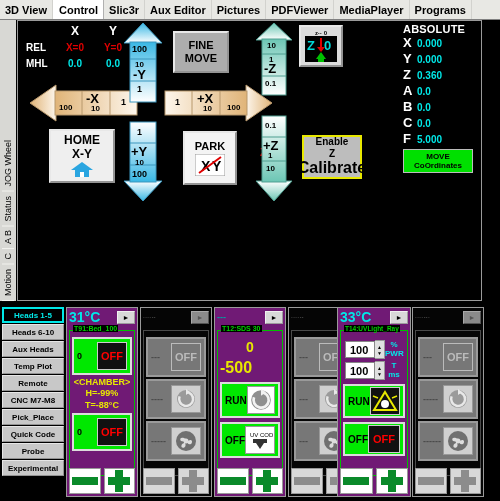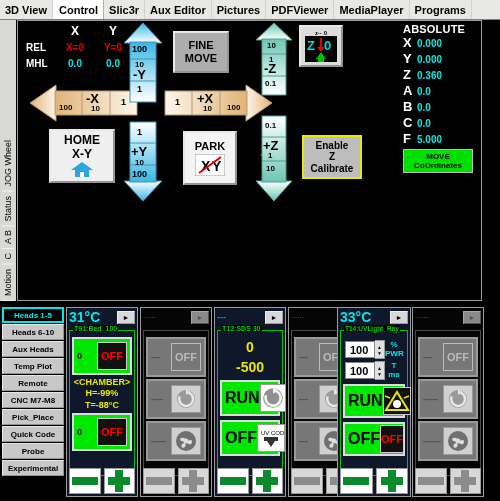--- a/index.html
+++ b/index.html
@@ -52,21 +52,21 @@
           font-size:8px;font-weight:bold;text-align:center;line-height:1.15;padding:2px 0;}
 
   
   .bottom{position:absolute;left:0;top:303px;width:500px;height:198px;background:#000;}
   .sidebtns{position:absolute;left:2px;top:4px;width:62px;}
   .sbtn{height:16px;margin-bottom:1px;background:#c8c8c8;border:1px outset #e6e6e6;
         box-sizing:border-box;font-size:8px;font-weight:bold;color:#000;display:flex;
         align-items:center;justify-content:center;}
   .sbtn.sel{background:#000;color:#00e8e8;border:2px solid #00e8e8;}
 
-  .headpanel{position:absolute;top:4px;width:72px;height:190px;background:#0f172a;
+  .headpanel{position:absolute;top:4px;width:72px;height:190px;background:#701a75;
              border:1px solid #9a9a9a;box-sizing:border-box;}
   .headpanel.dis{background:#050505;}
   .hp-top{display:flex;align-items:center;justify-content:space-between;height:18px;padding:0 2px;}
   .hp-temp{font-size:14px;font-weight:bold;color:#00e8e8;}
   .hp-temp.dim{font-size:5px;color:#555;letter-spacing:0.5px;}
   .hp-menu{width:18px;height:13px;background:#d8d8d8;border:1px outset #f0f0f0;
            box-sizing:border-box;display:flex;align-items:center;justify-content:center;font-size:7px;color:#000;}
   .hp-menu.dim{background:#8a8a8a;border-color:#a8a8a8;color:#555;}
   .hp-group{position:relative;margin:4px 2px 0 2px;border:1px solid #00c000;box-sizing:border-box;padding:4px 2px 2px 2px;}
   .hp-group.dim{border-color:#4a4a4a;}
@@ -90,21 +90,21 @@
   .pm.dim{background:#d8d8d8;}
   .chamber{text-align:center;color:#e8e800;font-size:9px;font-weight:bold;line-height:1.25;margin-top:1px;}
   .numrow{display:flex;align-items:center;margin:2px 2px 0 2px;}
   .numin{flex:1;height:17px;background:#fff;border:1px solid #888;font-size:11px;font-weight:bold;
          color:#000;display:flex;align-items:center;padding-left:4px;box-sizing:border-box;}
   .spin{width:9px;height:17px;background:#e0e0e0;border:1px solid #999;border-left:none;
         display:flex;flex-direction:column;align-items:center;justify-content:center;font-size:5px;color:#000;}
   .unit{width:18px;font-size:8px;font-weight:bold;color:#00e8e8;text-align:center;line-height:1.05;}
   .runrow{height:36px;margin:3px 2px 0 2px;background:#00e800;border:2px solid #dcdcdc;box-sizing:border-box;
           display:flex;align-items:center;justify-content:space-between;padding:0 3px;}
-  .runrow .lbl{font-size:16px;font-weight:bold;color:#000;}
+  .runrow .lbl{font-size:10px;font-weight:bold;color:#000;}
 </style>
 </head>
 <body>
 
 <div id="app">
 
   <div class="tabbar">
     <div class="tab">
         <span>3D View</span>
       </div>
@@ -311,21 +311,21 @@
         <line x1="16" y1="2" x2="16" y2="13" stroke="#e00000" stroke-width="2"></line>
         <polygon points="16,16 12,11 20,11" fill="#e00000"></polygon>
         <polygon points="16,16 11,23 21,23" fill="#00c000"></polygon>
         <rect x="13" y="20" width="6" height="6" fill="#00c000"></rect>
       </svg>
     </div>
 
     <div class="btn3d" style="left:284px;top:114px;width:60px;height:44px;background:#bdbdbd;border:2px solid #e8e800;">
       <span style="font-size:10px">Enable</span>
       <span style="font-size:10px">Z</span>
-      <span style="font-size:10px">Calibrate</span>
+      <span style="font-size:16px">Calibrate</span>
     </div>
 
     <div class="absbox">
       <div class="abstitle">ABSOLUTE</div>
       <div class="absrow">
           <span class="k">X</span>
           <span class="v">0.000</span>
         </div>
       <div class="absrow">
           <span class="k">Y</span>
@@ -485,21 +485,21 @@
     <div class="headpanel" style="left:214px;">
       <div class="hp-top">
         <span class="hp-temp" style="font-size:9px;color:#00a0a0;">---</span>
         <span class="hp-menu">
             <span>►</span>
           </span>
       </div>
       <div class="hp-group" style="height:146px;">
         <div class="hp-gl">T12:SDS 30</div>
         <div style="text-align:center;color:#e8e800;font-size:14px;font-weight:bold;margin-top:4px;">0</div>
-        <div style="text-align:center;color:#e8e800;font-size:14px;font-weight:bold;margin-top:4px;margin-bottom:5px;">-500</div>
+        <div style="text-align:left;color:#e8e800;font-size:16px;font-weight:bold;margin-top:4px;margin-bottom:5px;">-500</div>
         <div class="runrow" style="margin:0 0 4px 0;">
           <span class="lbl">RUN</span>
           <span class="iconbox">
             <svg width="24" height="24" viewBox="0 0 22 22">
                 <circle cx="11" cy="11" r="9" fill="#8f8f8f"></circle>
                 <path d="M11 4 A7 7 0 1 1 4.6 8.4" stroke="#f2f2f2" stroke-width="2.5" fill="none"></path>
                 <polygon points="11,1 11,7 15.5,4" fill="#f2f2f2"></polygon>
               </svg>
           </span>
         </div>

